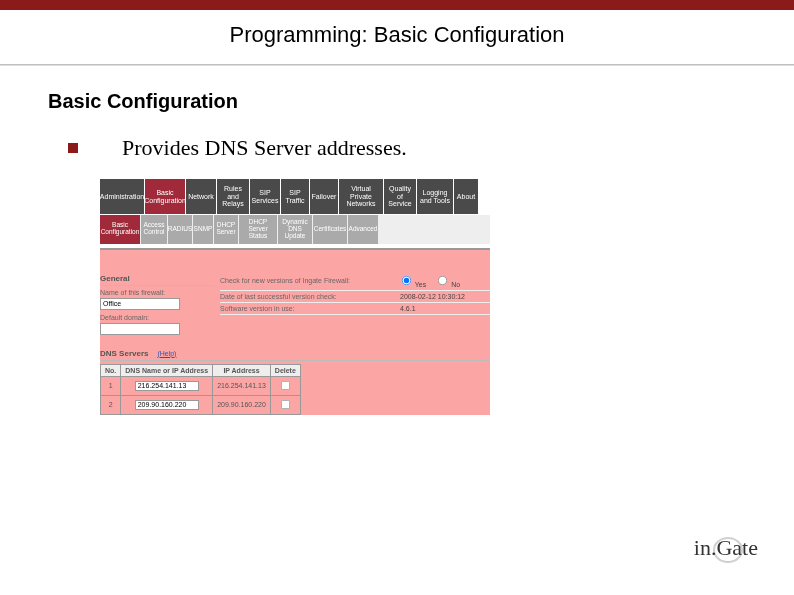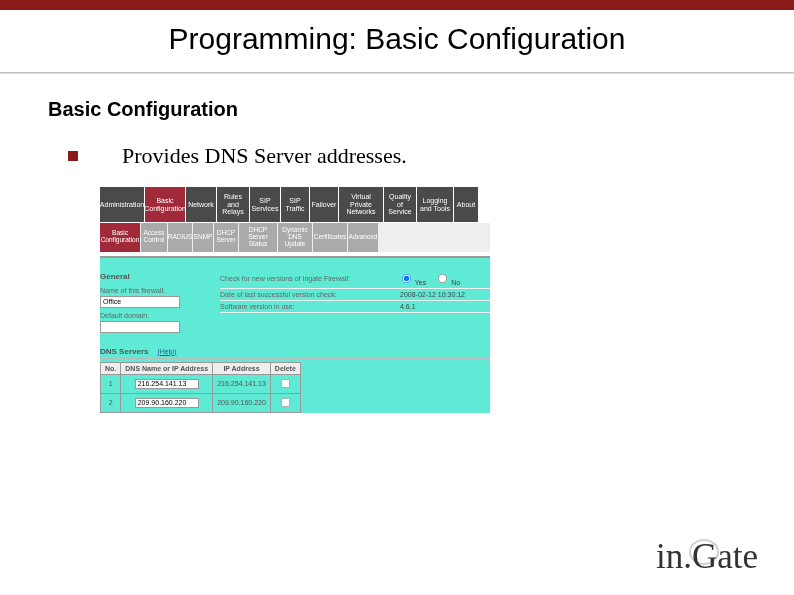--- a/index.html
+++ b/index.html
@@ -9,21 +9,21 @@
     font-family: Arial, Helvetica, sans-serif;
     background: #ffffff;
     position: relative;
     overflow: hidden;
   }
   .top-bar {
     height: 10px;
     background: #8b1a1a;
   }
   .slide-title {
-    font-size: 30px;
+    font-size: 22px;
     font-weight: 400;
     text-align: center;
     padding: 12px 0 16px 0;
     font-family: Arial, sans-serif;
     color: #000;
     border-radius: 17px;
   }
   .title-underline {
     height: 2px;
     background: linear-gradient(to bottom, #a1a1a1 0%, #e0e0e0 100%);
@@ -117,23 +117,23 @@
   .s-basic { width: 40px; }
   .s-access { width: 26px; }
   .s-radius { width: 24px; }
   .s-snmp { width: 20px; }
   .s-dhcp1 { width: 24px; }
   .s-dhcp2 { width: 38px; }
   .s-dns { width: 34px; }
   .s-cert { width: 34px; }
   .s-adv { width: 30px; }
   .panel-body {
-    background: #5eead4;
+    background: #fca5a5;
     border-top: 2px solid #999;
-    padding-top: 12px;
+    padding-top: 22px;
     margin-top: 4px;
   }
   .two-col {
     display: flex;
   }
   .left-col {
     width: 120px;
     padding-right: 6px;
   }
   .right-col {
@@ -213,23 +213,23 @@
     width: 64px;
     font-size: 7px;
     padding: 0 2px;
   }
   .dns-table td input[type=checkbox] {
     transform: scale(0.7);
   }
   .logo {
     position: absolute;
     right: 36px;
-    bottom: 18px;
+    bottom: 34px;
     font-family: Georgia, serif;
-    font-size: 35px;
+    font-size: 22px;
     color: #333;
     letter-spacing: 0px;
   }
   .logo .g-oval {
     display: inline-block;
     position: relative;
   }
   .logo .g-oval::before {
     content: "";
     position: absolute;

